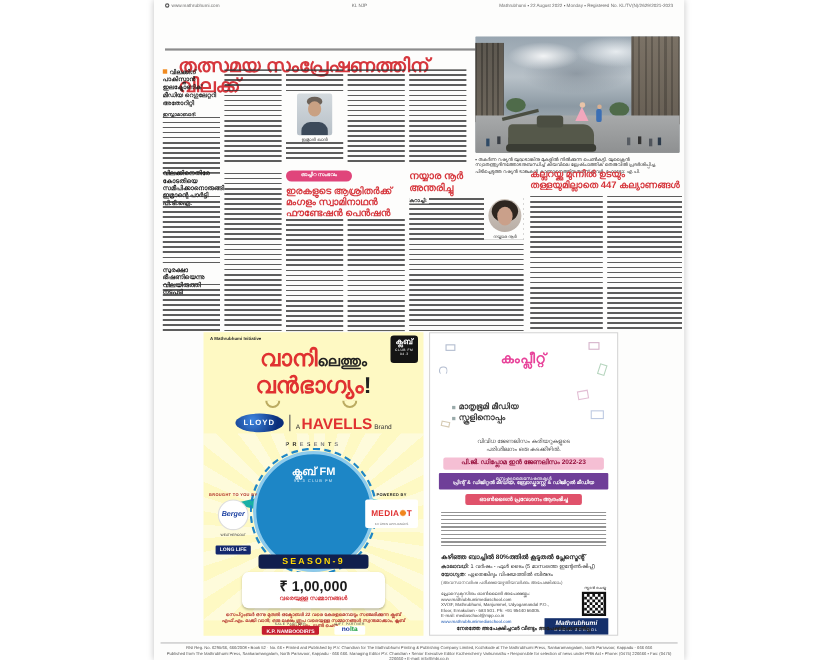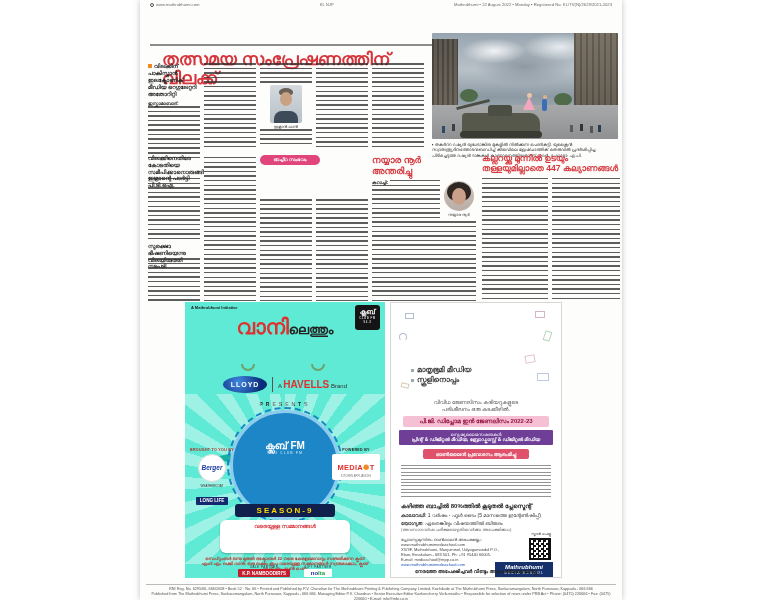--- a/index.html
+++ b/index.html
@@ -67,43 +67,43 @@
   .pill { position:absolute; left:120px; top:155px; width:60px; height:10px; background:#e0457b; border-radius:5px;
           color:#fff; font-size:4.8px; font-weight:bold; text-align:center; line-height:10px; }
   .h2red { font-weight:bold; color:#d6373d; }
   .round-wrap { position:absolute; right:0; top:0; width:36px; background:#fdfdfc; padding:1px 0 1px 2px; }
   .round { width:30px; height:30px; border-radius:50%; overflow:hidden; position:relative; margin:0 auto;
            background:linear-gradient(#cfc6bd,#b9aea6); }
   .round .hair { position:absolute; top:1px; left:3px; width:24px; height:20px; background:#2e2620; border-radius:50%; }
   .round .face { position:absolute; top:7px; left:8px; width:14px; height:17px; background:#caa08a; border-radius:50%; }
 
   
-  .adY { position:absolute; left:45px; top:302px; width:200px; height:276px; background:#5eead4; overflow:hidden; }
+  .adY { position:absolute; left:45px; top:302px; width:200px; height:276px; background:#fef9c3; overflow:hidden; }
   .rays { position:absolute; left:-20px; right:-20px; top:92px; height:170px;
           background:repeating-conic-gradient(from 0deg at 50% 52%, rgba(255,255,255,.4) 0 7deg, rgba(255,255,255,0) 7deg 14deg); }
   .clubcorner { position:absolute; top:3px; right:5px; width:25px; height:25px; background:#141414; border-radius:3px;
                 color:#fff; text-align:center; padding-top:3px; }
   .clubcorner .g1 { font-size:7px; font-weight:bold; line-height:8px; }
   .clubcorner .g2 { font-size:3px; letter-spacing:.5px; }
   .adY-h1 { position:absolute; top:13px; left:0; right:0; text-align:center; }
   .adY-h2 { position:absolute; top:37px; left:0; right:0; text-align:center; }
   .w-red { color:#e03131; font-size:21px; font-weight:bold; }
   .w-blk { color:#222; font-size:13px; font-weight:bold; }
   .arc { position:absolute; top:62px; width:14px; height:7px; border:2px solid rgba(120,95,0,.5); border-top:none; border-radius:0 0 14px 14px; }
   .lloydrow { position:absolute; top:74px; left:0; right:0; display:flex; justify-content:center; align-items:center; gap:5px; }
   .lloyd { width:44px; height:17px; border-radius:50%; background:radial-gradient(circle at 35% 35%, #3f86e0, #0a2d7a 75%);
            color:#fff; font-size:7px; font-weight:bold; letter-spacing:1px; text-align:center; line-height:17px; }
   .vdiv { width:1px; height:15px; background:#555; }
   .havells { font-size:6px; color:#333; }
-  .havells b { font-size:10px; color:#e03131; }
+  .havells b { font-size:14px; color:#e03131; }
   .presents { position:absolute; top:99px; left:0; right:0; text-align:center; font-size:5px; font-weight:bold; letter-spacing:3px; color:#222; }
   .badge { position:absolute; top:108px; left:45px; width:110px; height:110px; border-radius:50%;
            background:#1d86c6; border:3px solid #8ecbec; outline:2px dashed #1d86c6; outline-offset:1px;
            text-align:center; }
-  .badge .blogo { margin-top:28px; color:#fff; font-weight:bold; font-size:10px; line-height:10px; }
+  .badge .blogo { margin-top:12px; color:#fff; font-weight:bold; font-size:10px; line-height:10px; }
   .badge .bsub { color:#d7ecf8; font-size:3.6px; letter-spacing:1px; }
   .van { position:relative; width:76px; height:38px; margin:5px auto 0; }
   .van .board { position:absolute; top:4px; left:10px; width:56px; height:22px; background:#6e4526; border:2px solid #f5d76a;
                 border-radius:4px; color:#ffd903; font-weight:bold; font-size:8px; line-height:18px; font-style:italic; }
   .van .cab { position:absolute; top:12px; left:0; width:12px; height:16px; background:#8a5a33; border-radius:3px 0 0 2px; }
   .van .w1,.van .w2 { position:absolute; bottom:0; width:9px; height:9px; background:#2b2b2b; border:2px solid #888; border-radius:50%; }
   .van .w1 { left:10px; } .van .w2 { left:52px; }
   .wingL,.wingR { position:absolute; top:150px; width:26px; height:12px; background:#18b0a5; }
   .wingL { left:26px; clip-path:polygon(100% 0,100% 100%,0 50%); }
   .wingR { right:26px; clip-path:polygon(0 0,0 100%,100% 50%); }
@@ -225,20 +225,21 @@
   </div>
   <div class="fcap">▪ തകർന്ന റഷ്യൻ യുദ്ധടാങ്കിനു മുകളിൽ നിൽക്കുന്ന പെൺകുട്ടി. യുക്രൈൻ സ്വാതന്ത്ര്യദിനത്തോടനുബന്ധിച്ച് കീയവിലെ ഖ്രേഷ്ചാത്തിക് തെരുവിൽ പ്രദർശിപ്പിച്ച, പിടിച്ചെടുത്ത റഷ്യൻ ടാങ്കുകൾ കാണാനെത്തിയതാണ് ഇവർ. ഫോട്ടോ: എ.പി.</div>
 
   <div class="abs subhead" style="left:8px;top:155px;width:52px">വിലക്കിനെതിരേ കോടതിയെ സമീപിക്കാനൊരുങ്ങി ഇമ്രാന്റെ പാർട്ടി പി.ടി.ഐ.</div>
   <div class="abs greek" style="left:8px;top:178px;width:52px;height:62px"></div>
   <div class="abs subhead" style="left:8px;top:243px;width:52px">സുരക്ഷാ ഭീഷണിയെന്നു വിലയിരുത്തി നടപടി</div>
   <div class="abs greek" style="left:8px;top:258px;width:52px;height:43px"></div>
   <div class="abs greek" style="left:64px;top:157px;width:52px;height:144px"></div>
 
   <div class="pill">ഓച്ചിറ സംഭവം</div>
+  <div class="abs h2red" style="left:120px;top:168px;width:110px;font-size:8.8px;line-height:10px">ഇരകളുടെ ആശ്രിതർക്ക് മംഗളം സ്വാമിനാഥൻ ഫൗണ്ടേഷൻ പെൻഷൻ</div>
   <div class="abs greek" style="left:120px;top:199px;width:52px;height:102px"></div>
   <div class="abs greek" style="left:176px;top:199px;width:52px;height:102px"></div>
 
   <div class="abs h2red" style="left:232px;top:155px;width:104px;font-size:9.2px;line-height:10.5px">
     <span style="display:block">നയ്യാര നൂർ</span>
     <span style="display:block">അന്തരിച്ചു</span>
   </div>
   <div class="abs" style="left:232px;top:180px;width:104px;height:121px">
     <div class="greek" style="position:absolute;inset:0"></div>
     <div class="dateline" style="position:absolute;left:0;top:0;background:#fdfdfc;padding-right:2px">കറാച്ചി:</div>
@@ -257,20 +258,23 @@
 
   <div class="adY">
     <div class="abs" style="top:3px;left:6px;font-size:4px;font-weight:bold;color:#222">A Mathrubhumi Initiative</div>
     <div class="clubcorner">
       <div class="g1">ക്ലബ്</div>
       <div class="g2">CLUB FM 94.3</div>
     </div>
     <div class="adY-h1">
       <span class="w-red">വാനി</span><span class="w-blk">ലെത്തും</span>
     </div>
+    <div class="adY-h2">
+      <span class="w-red">വൻഭാഗ്യം</span><span class="w-red" style="color:#222">!</span>
+    </div>
     <div class="arc" style="left:56px"></div>
     <div class="arc" style="left:126px"></div>
     <div class="lloydrow">
       <div class="lloyd">LLOYD</div>
       <div class="vdiv"></div>
       <div class="havells">
         <span>A </span><b>HAVELLS</b><span> Brand</span>
       </div>
     </div>
     <div class="presents">PRESENTS</div>
@@ -289,20 +293,21 @@
     </div>
     <div class="blowG">
       <div class="tinylabel" style="color:#222">POWERED BY</div>
       <div class="blowbox">
         <span class="t">MEDIA</span><span class="t o">✺</span><span class="t">T</span>
         <span class="s">KITCHEN APPLIANCES</span>
       </div>
     </div>
     <div class="season">SEASON-9</div>
     <div class="prize">
+      <div class="amt">₹ 1,00,000</div>
       <div class="sub">വരെയുള്ള സമ്മാനങ്ങൾ</div>
     </div>
     <div class="promo">സെപ്റ്റംബർ ഒന്നു മുതൽ ഒക്ടോബർ 22 വരെ കേരളമെമ്പാടും സഞ്ചരിക്കുന്ന ക്ലബ് എഫ്.എം. ലക്കി വാൻ; ഒരു ലക്ഷം രൂപ വരെയുള്ള സമ്മാനങ്ങൾ സ്വന്തമാക്കാം, ക്ലബ് എഫ്.എം. ട്യൂൺ ചെയ്യൂ</div>
     <div class="partners">
       <div class="pgroup">
         <div class="plabel">SALE PARTNER</div>
         <div class="pboxR">K.P. NAMBOODIRI'S</div>
       </div>
       <div class="pgroup">
         <div class="plabel">GIFT PARTNER</div>
@@ -312,20 +317,21 @@
   </div>
 
   <div class="adW">
     <div class="doodle" style="left:14px;top:10px;width:9px;height:6px"></div>
     <div class="doodle" style="left:8px;top:30px;width:8px;height:8px;border-radius:50%;border-bottom-color:transparent"></div>
     <div class="doodle" style="right:16px;top:8px;width:10px;height:7px;border-color:#c79ab8"></div>
     <div class="doodle" style="right:10px;top:28px;width:7px;height:10px;border-color:#9ec7a8;transform:rotate(18deg)"></div>
     <div class="doodle" style="right:26px;top:52px;width:10px;height:8px;border-color:#d8a8c5;transform:rotate(-10deg)"></div>
     <div class="doodle" style="right:12px;top:70px;width:12px;height:8px;border-color:#a8b8d8"></div>
     <div class="doodle" style="left:10px;top:80px;width:8px;height:5px;border-color:#c7b89a;transform:rotate(12deg)"></div>
+    <div class="cjh1">കംപ്ലീറ്റ്</div>
     <div class="cjwith">
       <span style="display:block"><span class="sq"></span><span>മാതൃഭൂമി മീഡിയ</span></span>
       <span style="display:block"><span class="sq"></span><span>സ്കൂളിനൊപ്പം</span></span>
     </div>
     <div class="cjtag">
       <span style="display:block">വിവിധ ജേണലിസം കരിയറുകളുടെ</span>
       <span style="display:block">പരിശീലനം ഒരു കുടക്കീഴിൽ.</span>
     </div>
     <div class="cjcourse">പി.ജി. ഡിപ്ലോമ ഇൻ ജേണലിസം 2022-23</div>
     <div class="cjspec">

